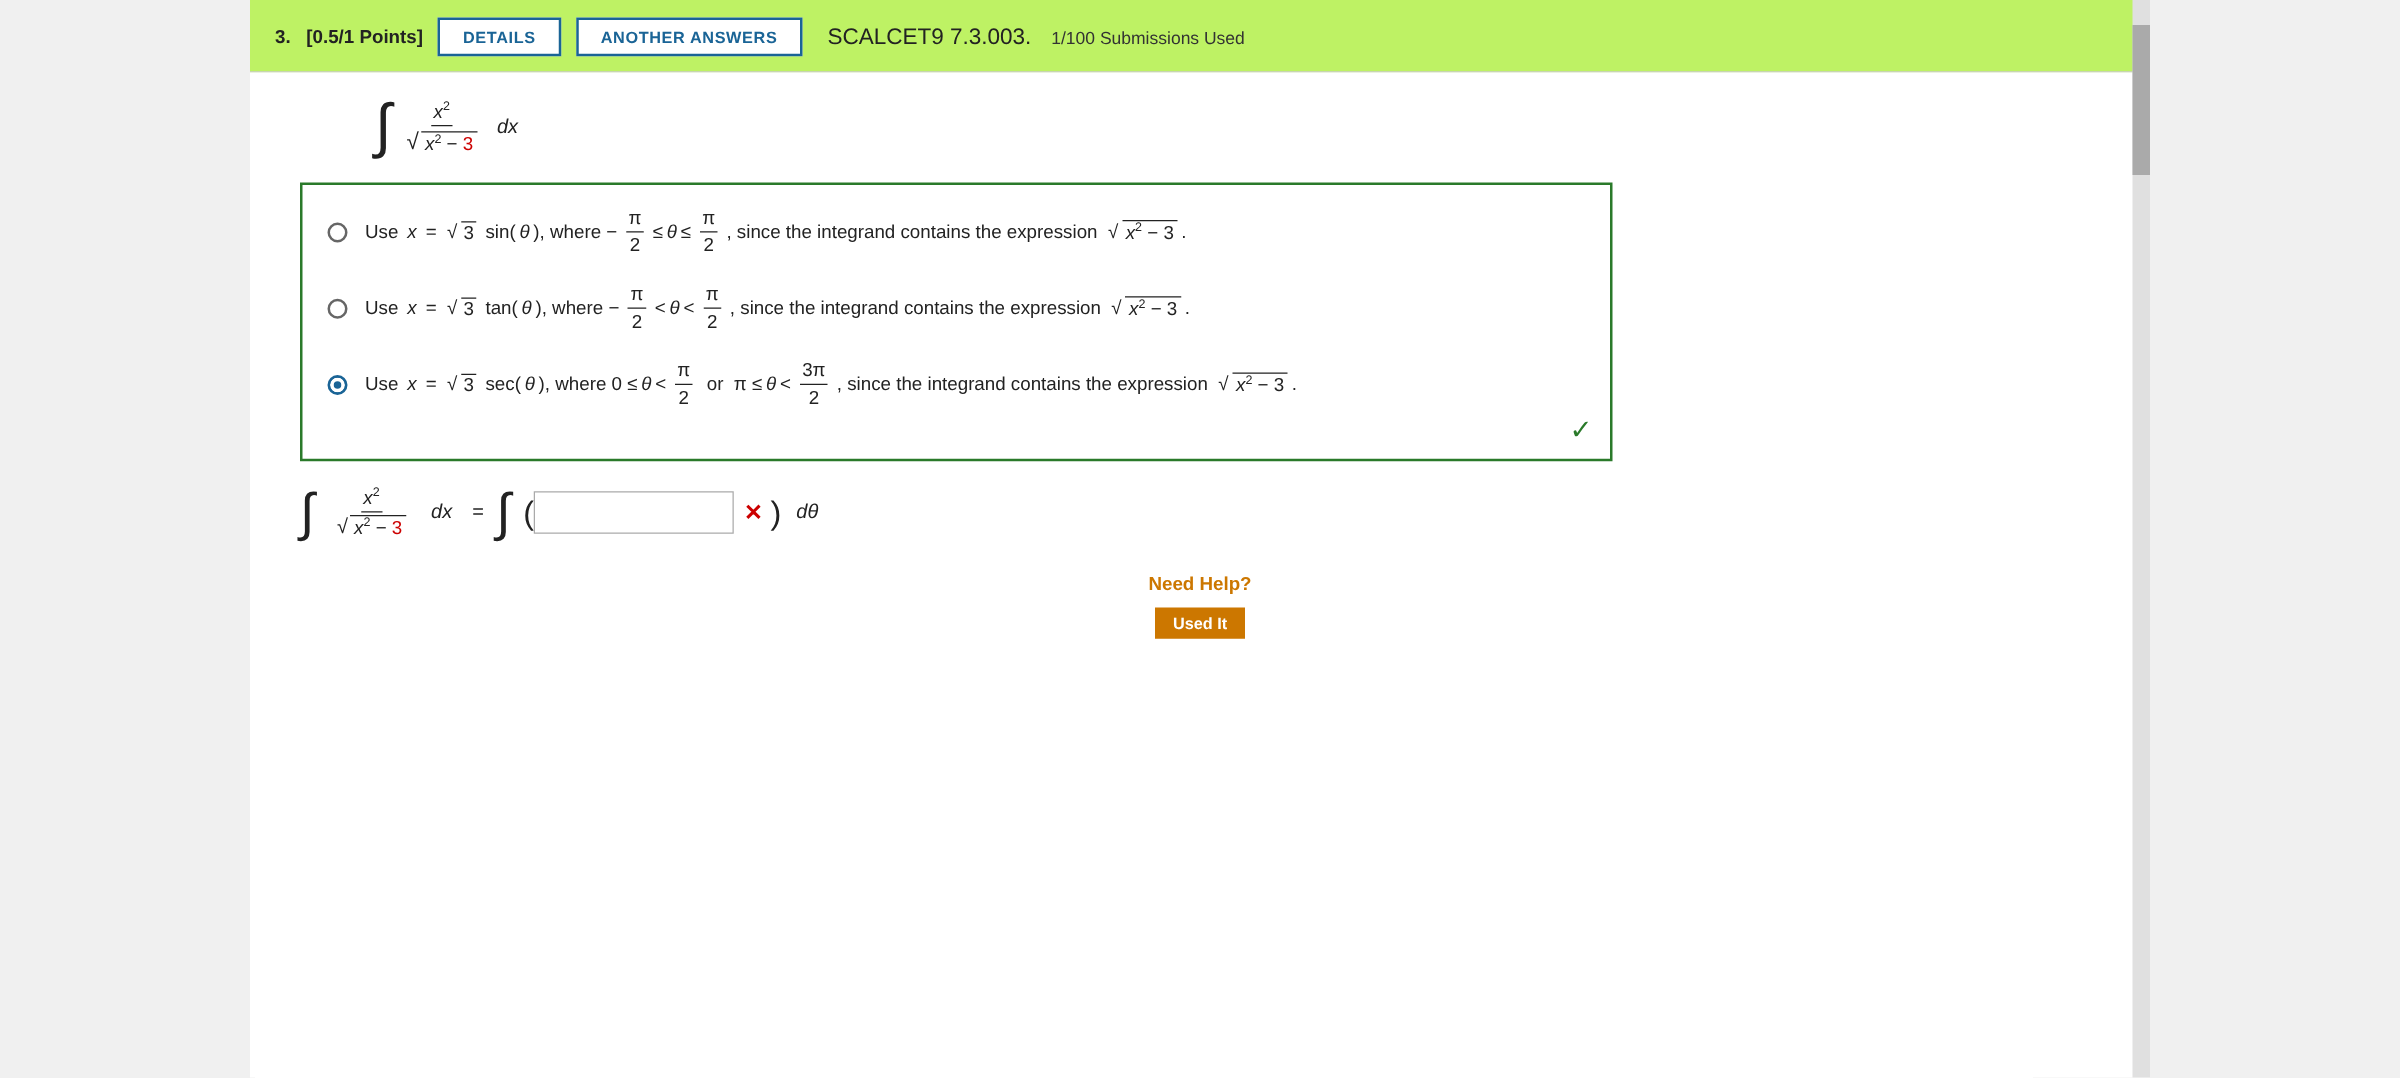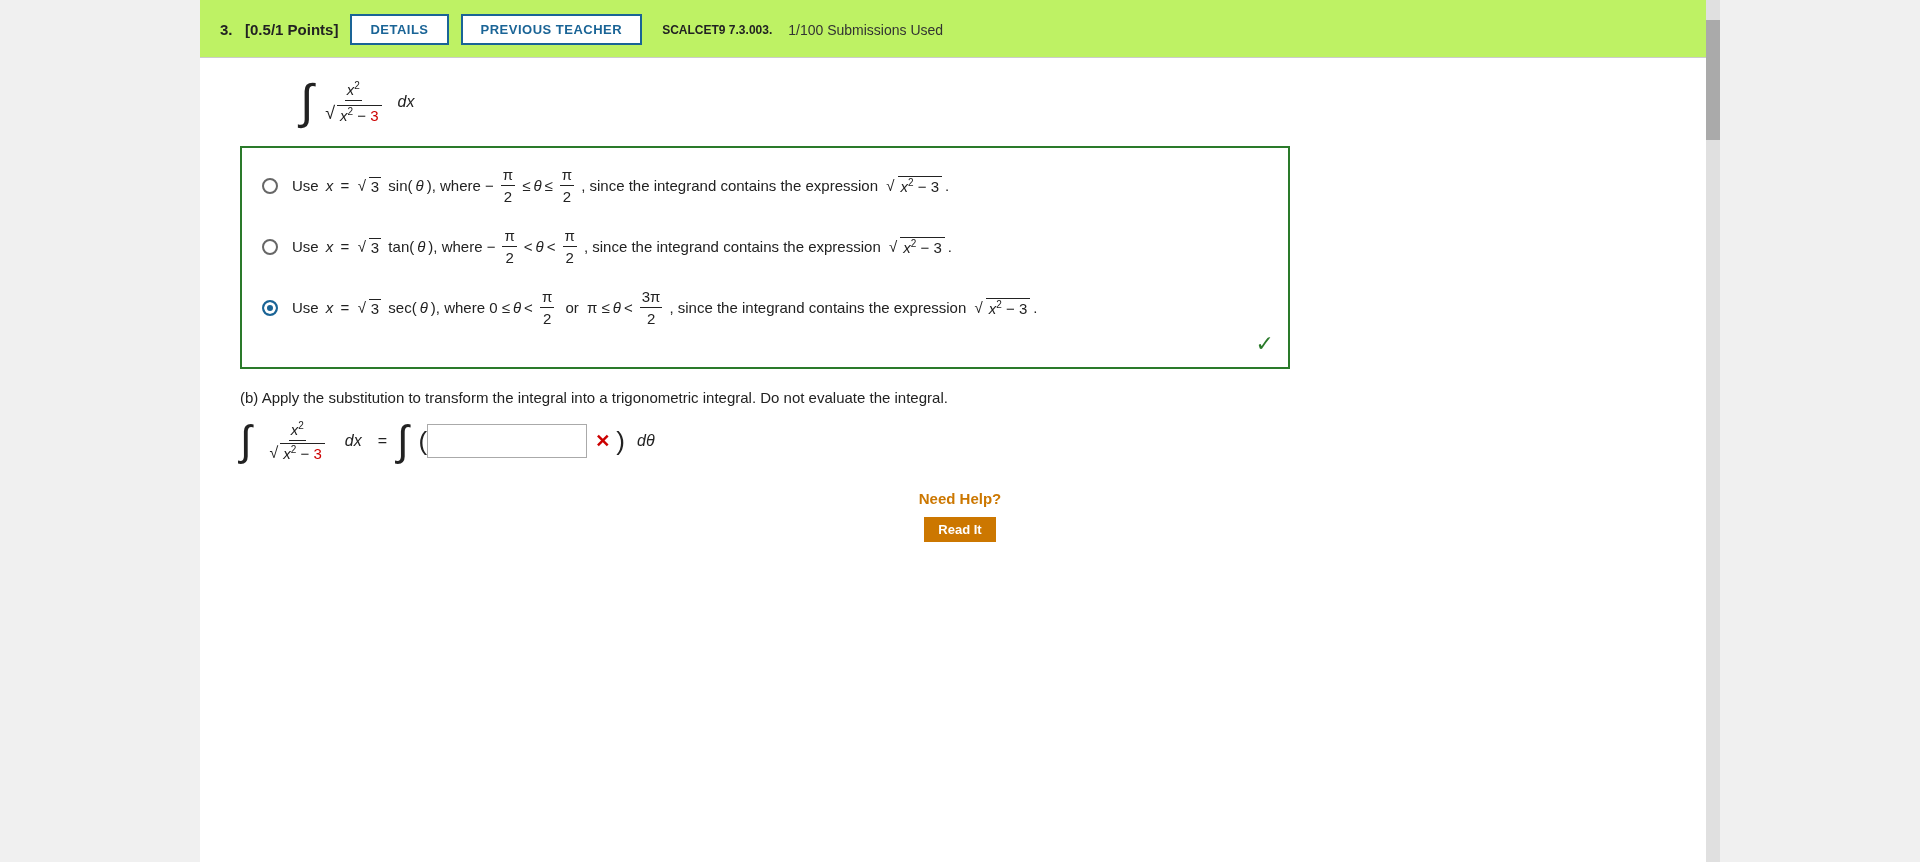--- a/index.html
+++ b/index.html
@@ -37,22 +37,22 @@
       border: 2px solid #1a6496;
       background: #fff;
       color: #1a6496;
       padding: 6px 18px;
       font-size: 13px;
       font-weight: bold;
       cursor: pointer;
       letter-spacing: 0.5px;
     }
     .problem-code {
-      font-weight: bold;
-      font-size: 12px;
+      font-weight: normal;
+      font-size: 18px;
       margin-left: 8px;
     }
     .submissions {
       font-size: 14px;
       color: #333;
       margin-left: 4px;
     }
     .top-row2 {
       display: flex;
       align-items: center;
@@ -230,21 +230,21 @@
 <div class="page-wrapper">
 
   <div class="top-bar">
     <div class="top-row1">
       <span class="problem-label">
         <span>3.</span>
         &nbsp;
         <span>[0.5/1 Points]</span>
       </span>
       <button class="btn-outline">DETAILS</button>
-      <button class="btn-outline">PREVIOUS TEACHER</button>
+      <button class="btn-outline">ANOTHER ANSWERS</button>
       <span class="problem-code">SCALCET9 7.3.003.</span>
       <span class="submissions">1/100 Submissions Used</span>
     </div>
   </div>
 
   <div class="content-area">
 
     <div class="integral-display">
       <span class="integral-sign">∫</span>
       <span class="fraction">
@@ -313,21 +313,20 @@
             <span class="denominator">2</span>
           </span>,&nbsp;since the integrand contains the expression&nbsp;
           √<span style="border-top:1.5px solid #222; padding: 0 3px;"><span class="italic">x</span><sup>2</sup> − 3</span>.
         </span>
       </div>
 
       <span class="checkmark">✓</span>
     </div>
 
     <div class="part-b-area">
-      <p class="part-label">(b)  Apply the substitution to transform the integral into a trigonometric integral. Do not evaluate the integral.</p>
 
       <div class="part-b-integral">
 
         <span class="integral-sign" style="font-size:42px;">∫</span>
         <span class="fraction">
           <span class="numerator"><span class="italic">x</span><sup>2</sup></span>
           <span class="denominator">
             <span class="sqrt-wrapper">
               <span class="sqrt-symbol" style="font-size:16px;">√</span>
               <span class="sqrt-content"><span class="italic">x</span><sup>2</sup> − <span class="red">3</span></span>
@@ -345,20 +344,20 @@
             <span class="red-x">✕</span>
           </span>
           <span style="font-size:26px; margin-left:6px;">)</span>
         </span>
         <span style="margin-left:6px;"><span class="italic">d</span><span class="italic">θ</span></span>
       </div>
     </div>
 
     <div class="need-help">
       <span>Need Help?</span>
-      <button class="read-it-btn">Read It</button>
+      <button class="read-it-btn">Used It</button>
     </div>
   </div>
 
   <div class="scrollbar">
     <div class="scrollbar-thumb"></div>
   </div>
 </div>
 
 </body></html>

